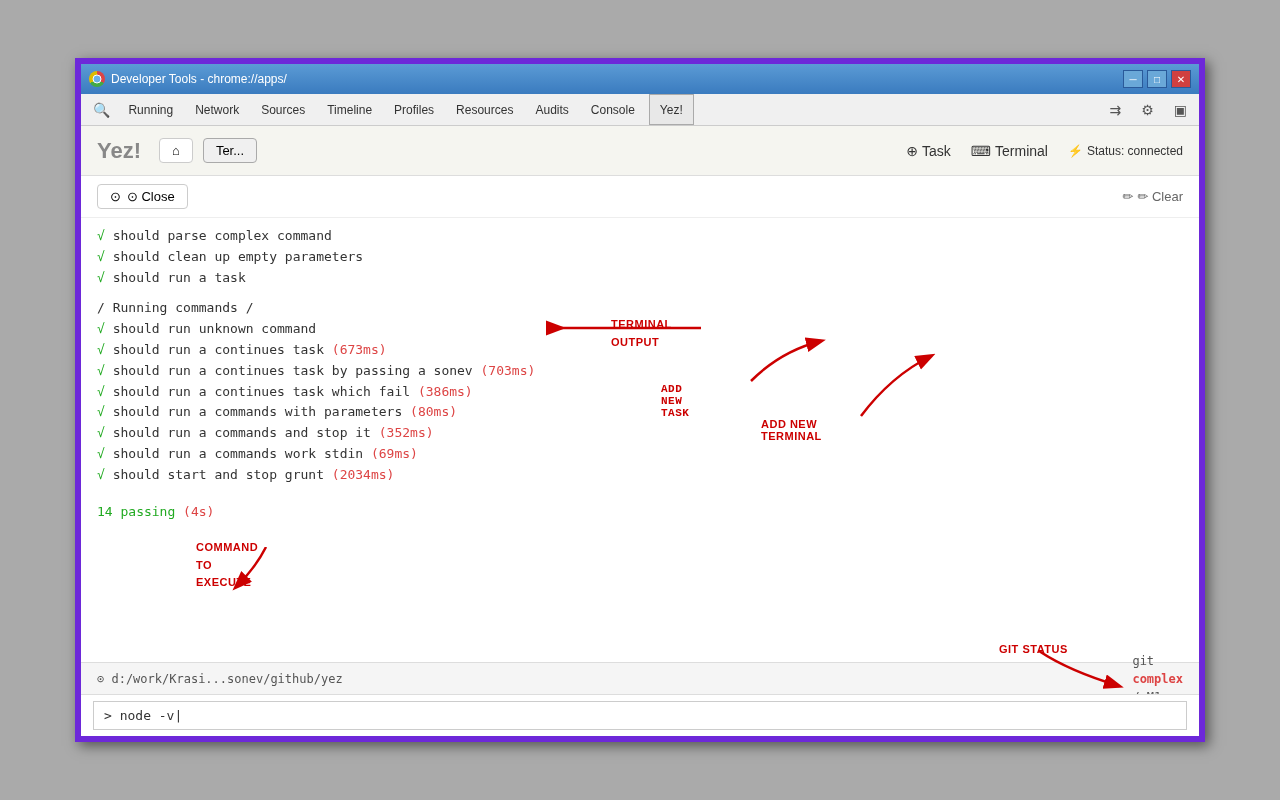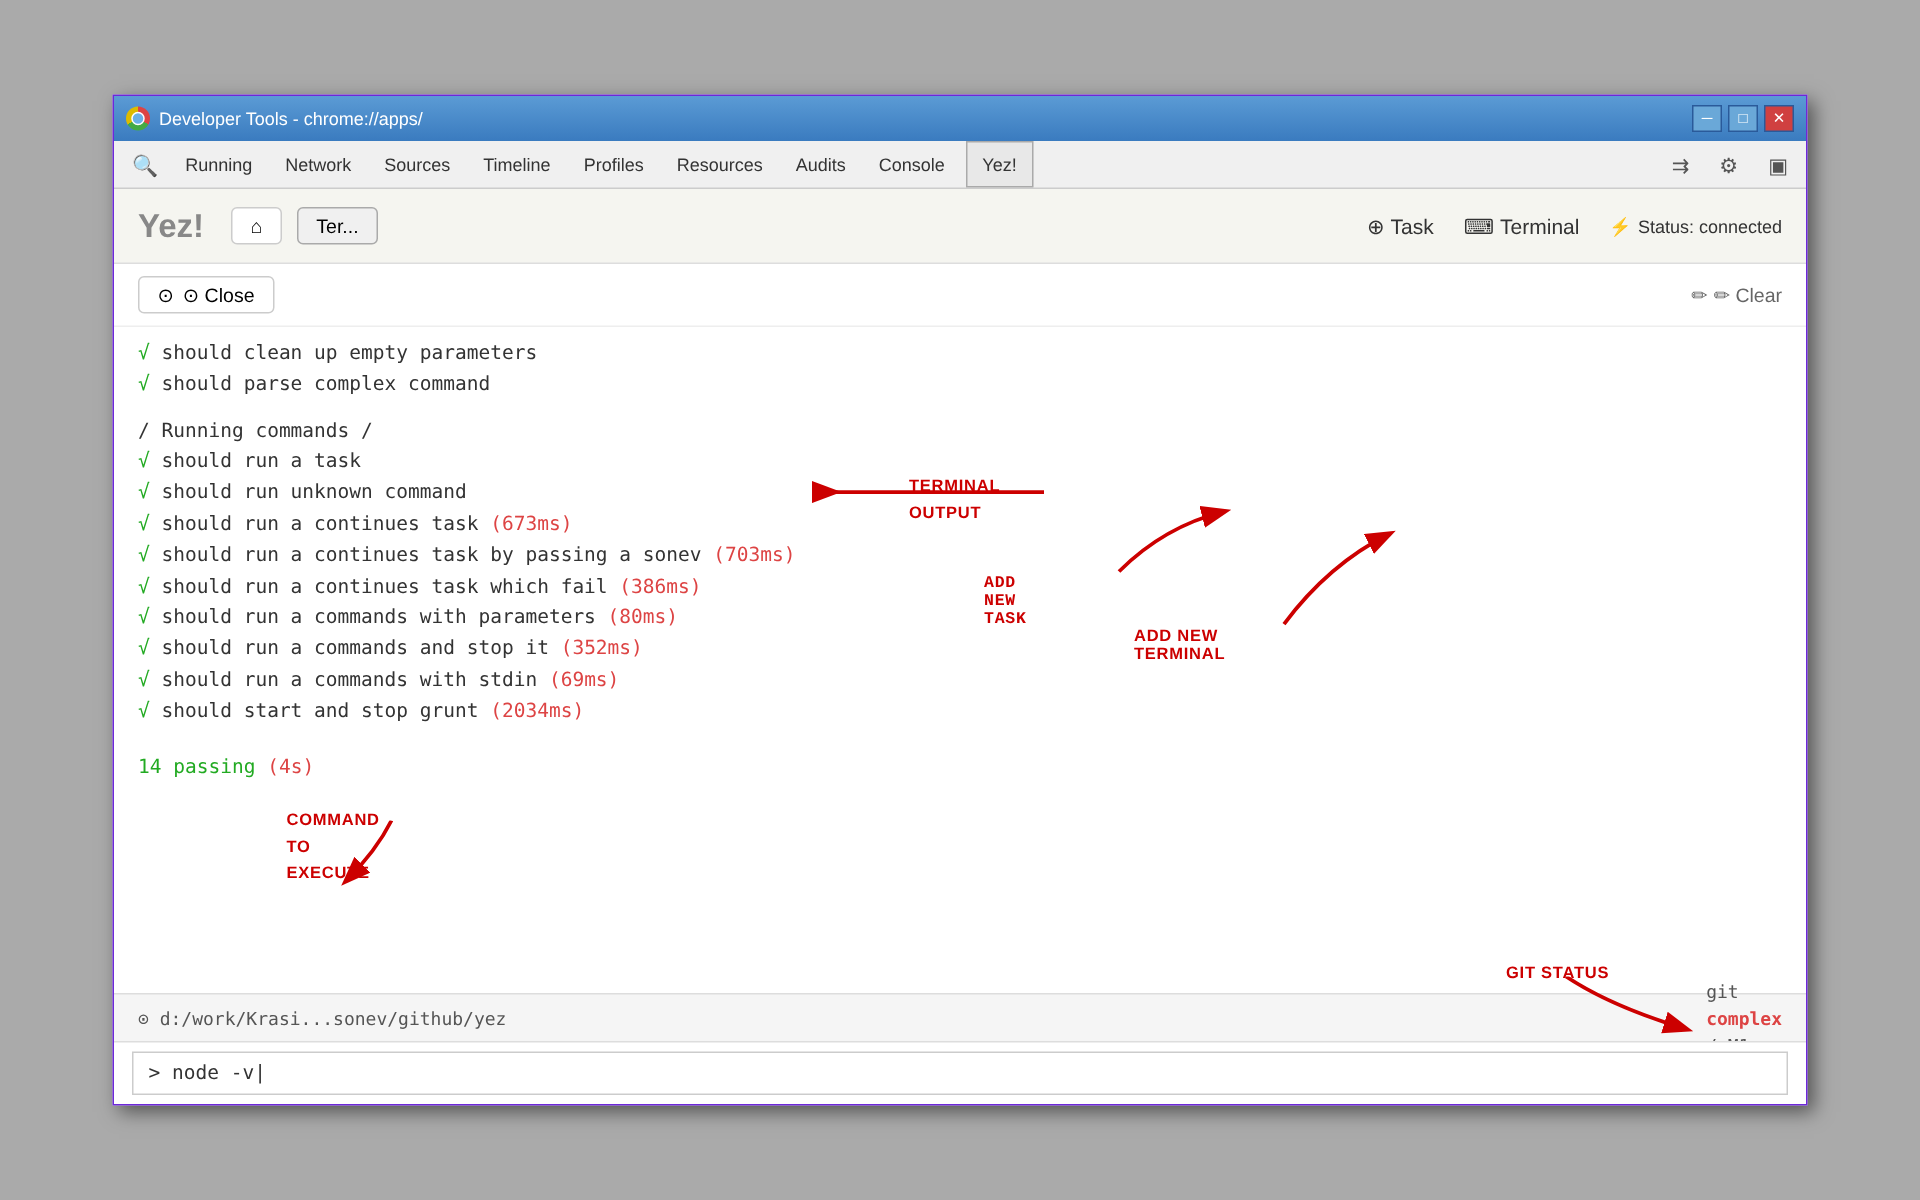--- a/index.html
+++ b/index.html
@@ -10,21 +10,21 @@
       align-items: center;
       width: 1280px;
       height: 800px;
       font-family: Arial, sans-serif;
       font-size: 13px;
     }
 
     .window {
       width: 1130px;
       background: #f0f0f0;
-      border: 1px solid #6d28d9;
+      border: 6px solid #6d28d9;
       box-shadow: 4px 4px 12px rgba(0,0,0,0.5);
     }
 
     
     .title-bar {
       background: linear-gradient(to bottom, #5b9bd5, #3a7bbf);
       display: flex;
       align-items: center;
       height: 30px;
       padding: 0 8px;
@@ -419,35 +419,35 @@
               <path d="M8,0 L8,6 L0,3 z" fill="#cc0000"></path>
             </marker>
           </defs>
           <path d="M 200,30 Q 130,30 60,30" stroke="#cc0000" stroke-width="2.5" fill="none" marker-end="url(#arrowRed3)"></path>
         </svg>
         <span class="annotation-label" style="position:absolute; left:110px; top:18px; font-family: Arial Black, sans-serif; font-size:11px; font-weight:900; color:#cc0000;">TERMINAL OUTPUT</span>
       </div>
 
       <div>
         <span class="check-green">√</span>
+        <span> should parse complex command</span>
+      </div>
+      <div>
+        <span class="check-green">√</span>
         <span> should clean up empty parameters</span>
       </div>
       <div>
         <span class="check-green">√</span>
-        <span> should parse complex command</span>
+        <span> should run a task</span>
       </div>
       <div style="margin-top:10px;">
         <span>/ Running commands /</span>
       </div>
       <div>
         <span class="check-green">√</span>
-        <span> should run a task</span>
-      </div>
-      <div>
-        <span class="check-green">√</span>
         <span> should run unknown command</span>
       </div>
       <div>
         <span class="check-green">√</span>
         <span> should run a continues task </span>
         <span class="time-red">(673ms)</span>
       </div>
       <div>
         <span class="check-green">√</span>
         <span> should run a continues task by passing a sonev </span>
@@ -463,21 +463,21 @@
         <span> should run a commands with parameters </span>
         <span class="time-red">(80ms)</span>
       </div>
       <div>
         <span class="check-green">√</span>
         <span> should run a commands and stop it </span>
         <span class="time-red">(352ms)</span>
       </div>
       <div>
         <span class="check-green">√</span>
-        <span> should run a commands with stdin </span>
+        <span> should run a commands work stdin </span>
         <span class="time-red">(69ms)</span>
       </div>
       <div>
         <span class="check-green">√</span>
         <span> should start and stop grunt </span>
         <span class="time-red">(2034ms)</span>
       </div>
 
       <div style="margin-top:16px;">
         <span class="passing-green">14 passing</span>

